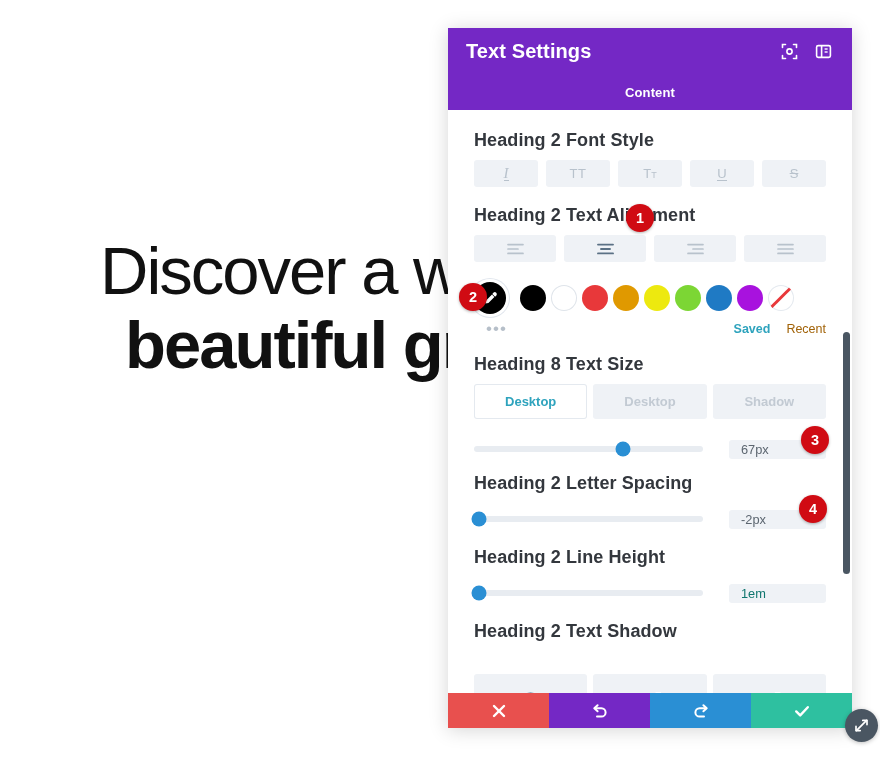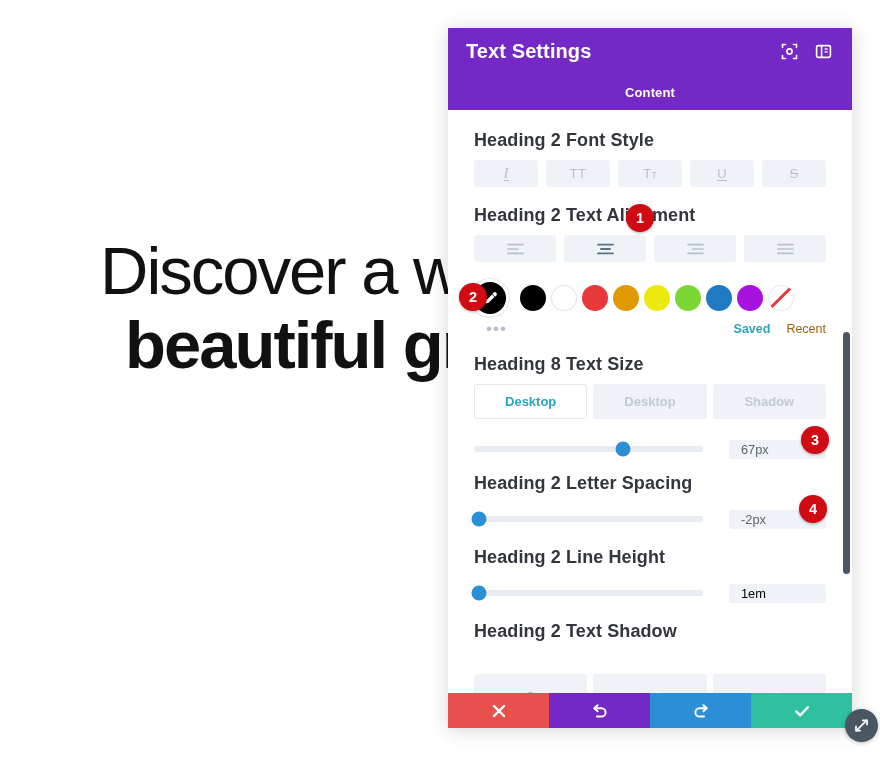--- a/index.html
+++ b/index.html
@@ -221,21 +221,21 @@
     width: 97px; height: 19px;
     background: #eff2f6;
     border-radius: 3px;
     display: flex; align-items: center;
     padding-left: 12px;
     font-size: 12.8px;
     color: #5c6670;
     flex: none;
     cursor: text;
   }
-  .value-box.muted { color: #000000; text-align: right; }
+  .value-box.muted { color: #0f766e; text-align: right; }
 
   
   .scrollbar {
     position: absolute;
     right: 2px; top: 222px;
     width: 7px; height: 242px;
     background: #4a5662;
     border-radius: 4px;
     cursor: pointer;
   }

